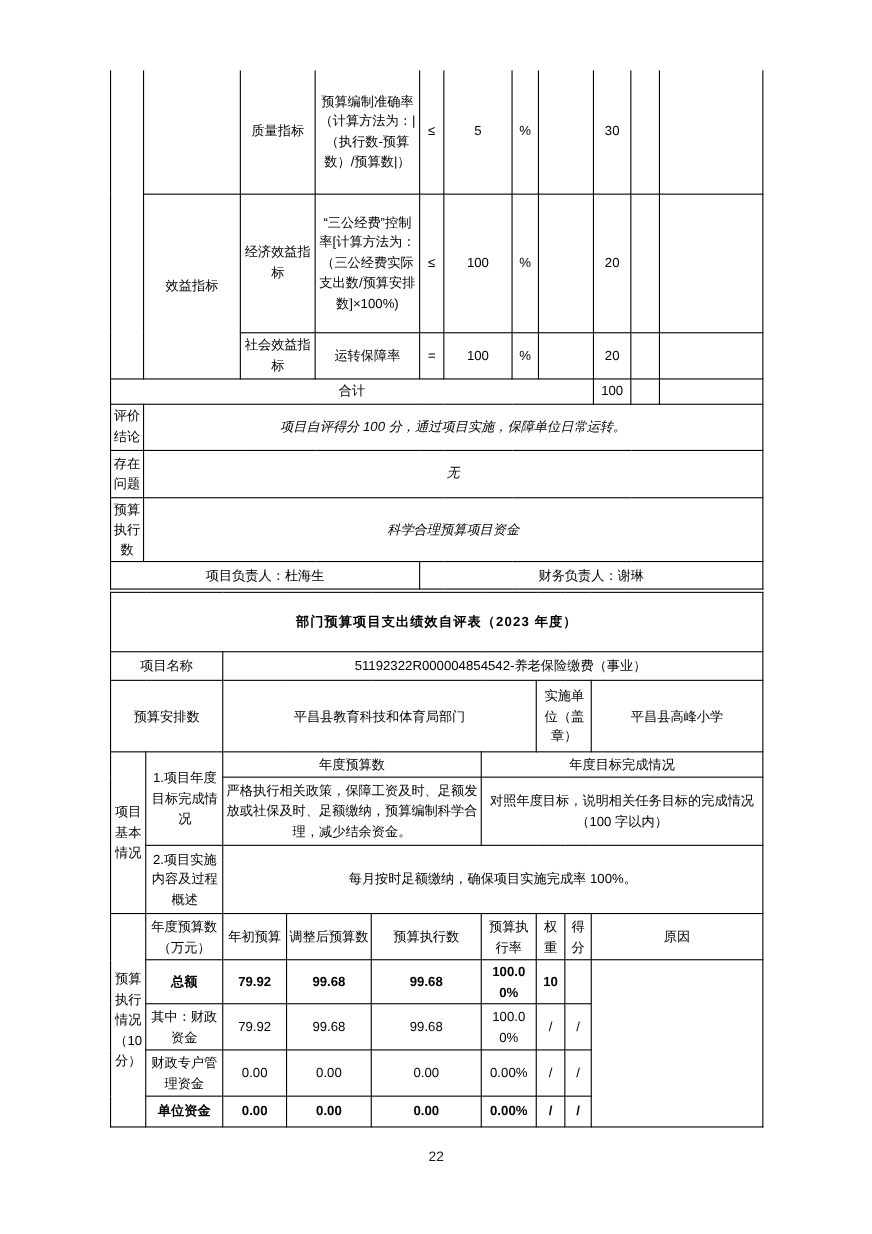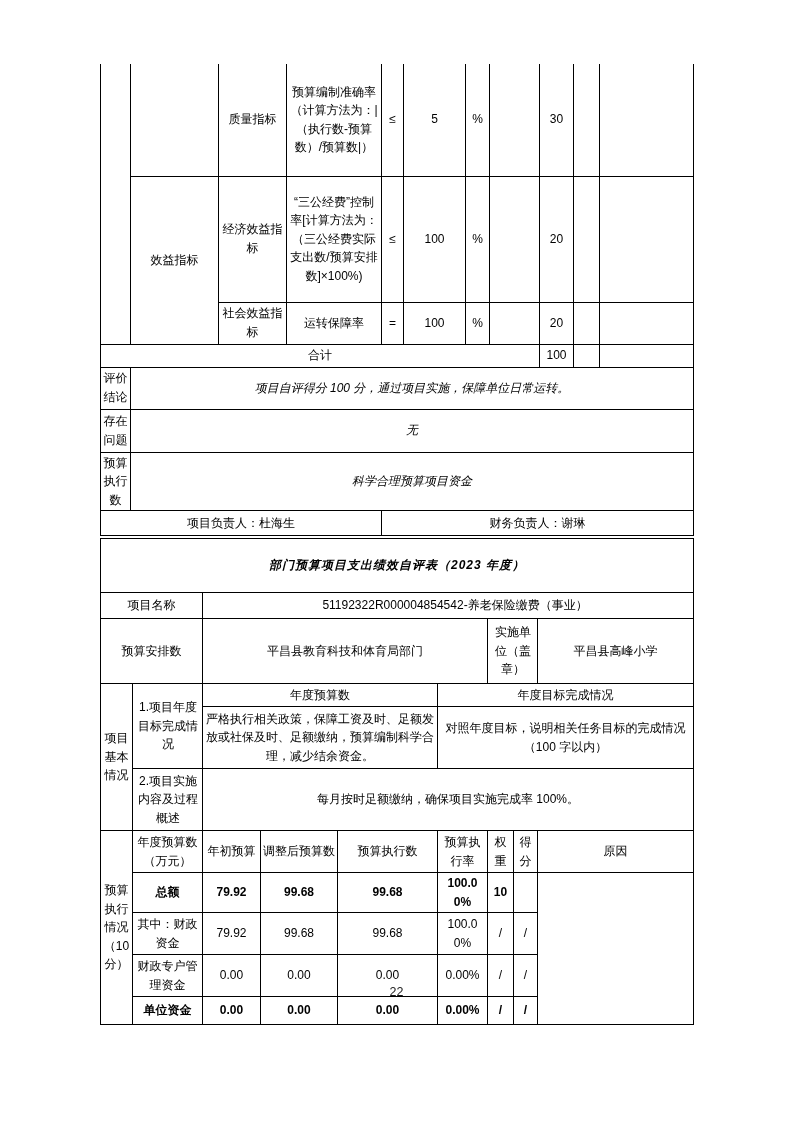--- a/index.html
+++ b/index.html
@@ -27,30 +27,30 @@
     vertical-align: middle;
     padding: 1px 2px;
     word-break: break-all;
     overflow: hidden;
   }
   #table1 { top: 64px; width: 593px; }
   #table2 { top: 538px; width: 593px; }
   tr.cut td { border-top: none; }
   td.left { text-align: left; padding-left: 5px; }
   td.ital { font-style: italic; }
-  td.title-cell { font-size: 19px; font-weight: bold; letter-spacing: 1px; font-style: italic; }
+  td.title-cell { font-size: 19px; font-weight: bold; letter-spacing: 1px; }
   td.pre { white-space: pre-line; }
   td.indent { text-align: left; padding-left: 16px; }
   .h112 { height: 112px; } .h126 { height: 126px; } .h42 { height: 42px; }
   .h23 { height: 23px; }  .h43 { height: 43px; }  .h39 { height: 39px; }
   .h25 { height: 25px; padding-left: 43px; }  .h54 { height: 54px; }  .h26 { height: 26px; }
   .h65 { height: 65px; }  .h62 { height: 62px; }  .h28 { height: 28px; font-weight: bold; }
   .page-number {
     position: absolute;
-    top: 985px;
+    top: 1044px;
     left: 0;
     width: 100%;
     text-align: center;
     font-size: 12.5px;
     color: #1a1a1a;
   }
 </style>
 </head>
 <body>
 

